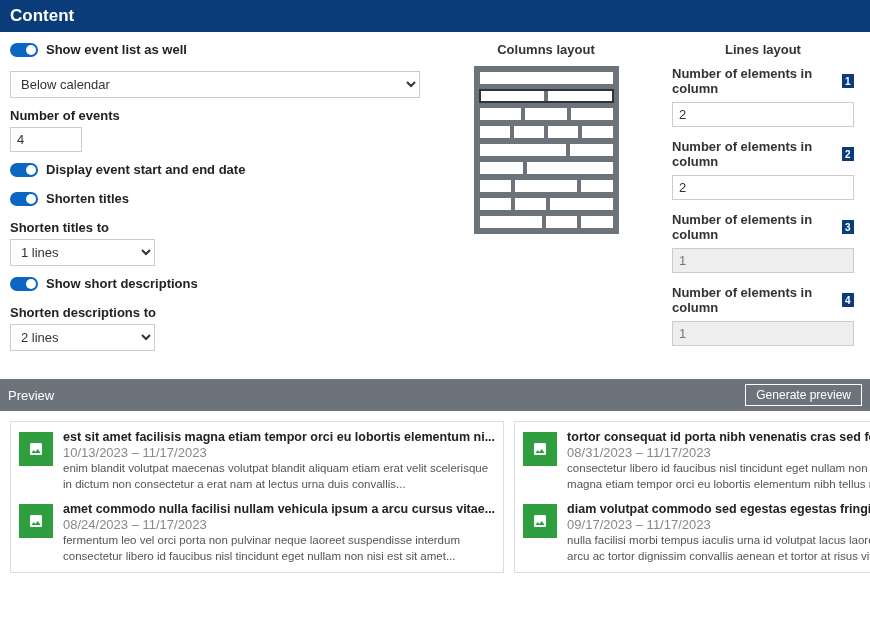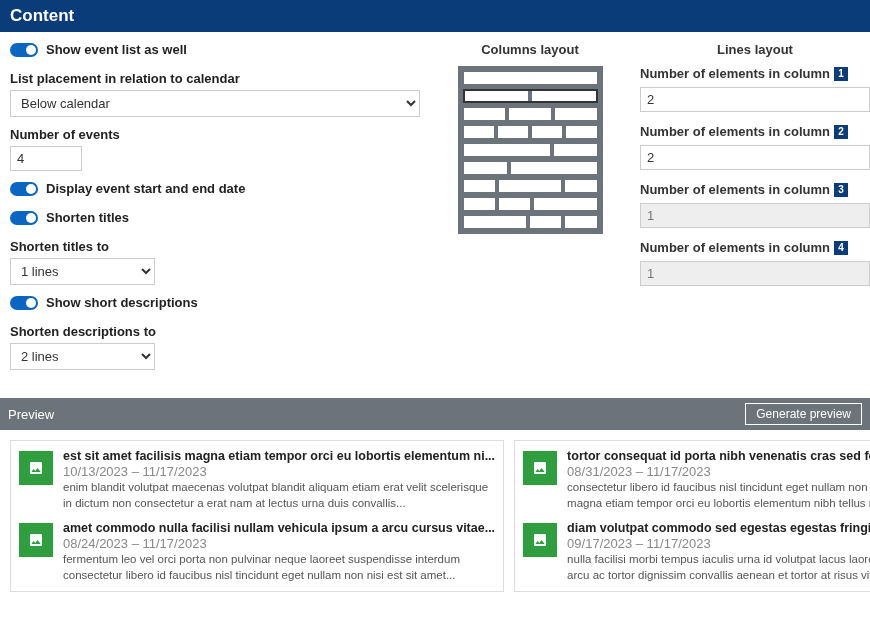--- a/index.html
+++ b/index.html
@@ -1,18 +1,18 @@
 <!DOCTYPE html>
 <html><head>
 <meta charset="utf-8">
 <style>
 *{box-sizing:border-box;margin:0;padding:0;font-family:"Segoe UI",Arial,sans-serif}
 body{background:#fff;width:870px;font-size:13px;color:#333}
 .header{background:#0b3c7a;color:#fff;font-weight:600;padding:6px 10px;font-size:17px}
-.content{display:flex;padding:10px 0 18px 10px;gap:20px}
+.content{display:flex;padding:10px 16px 18px 10px;gap:36px}
 .col-left{flex:0 0 410px}
 .col-mid{flex:0 0 180px;display:flex;flex-direction:column;align-items:center}
 .col-right{flex:1}
 .row{margin-bottom:10px}
 .label{font-weight:600;font-size:13px;color:#222;display:block;margin-bottom:4px}
 .toggle-row{display:flex;align-items:center;gap:8px;margin-bottom:14px}
 .toggle{width:28px;height:14px;background:#0b66c3;border-radius:7px;position:relative;cursor:pointer}
 .toggle::after{content:"";position:absolute;width:10px;height:10px;background:#fff;border-radius:50%;top:2px;right:2px}
 .toggle-label{font-size:13px;color:#222;font-weight:600}
 select,input[type=text]{border:1px solid #ccc;padding:4px 6px;font-size:13px;background:#fff;color:#333}
@@ -46,21 +46,20 @@
 
 <div class="header">Content</div>
 
 <div class="content">
   <div class="col-left">
     <div class="toggle-row">
       <div class="toggle"></div>
       <span class="toggle-label">Show event list as well</span>
     </div>
     <div class="row">
-      <span class="label">List placement in relation to calendar</span>
       <select class="full"><option>Below calendar</option></select>
     </div>
     <div class="row">
       <span class="label">Number of events</span>
       <input type="text" class="small" value="4" style="">
     </div>
     <div class="toggle-row">
       <div class="toggle"></div>
       <span class="toggle-label">Display event start and end date</span>
     </div>

